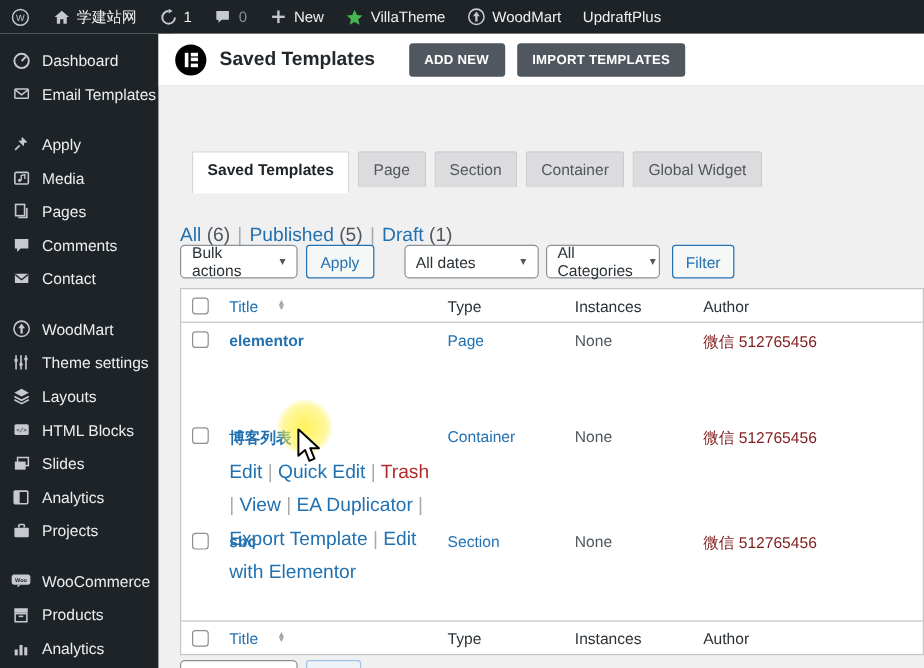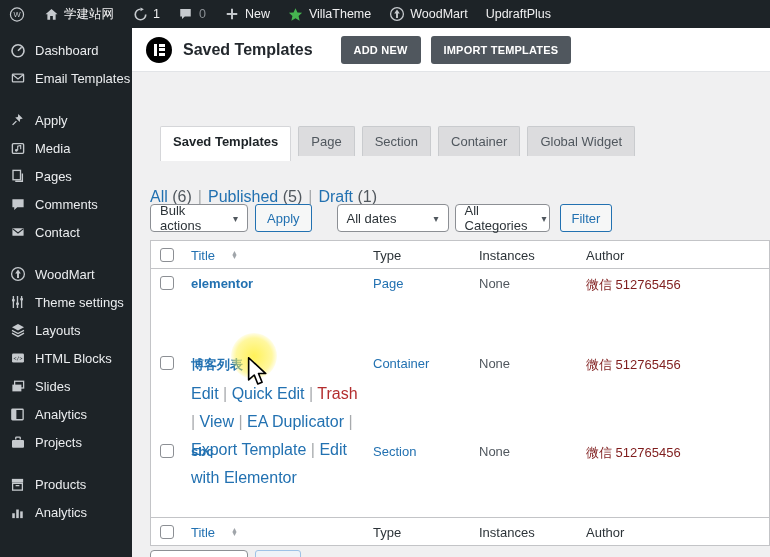--- a/index.html
+++ b/index.html
@@ -307,20 +307,30 @@
         <svg width="16" height="15" viewBox="0 0 20 20">
           <rect x="2" y="6.5" width="16" height="10.5" rx="1.5" fill="#c6cace"></rect>
           <path d="M7,6 V3.8 A1,1 0 0 1 8,2.8 H12 A1,1 0 0 1 13,3.8 V6" fill="none" stroke="#c6cace" stroke-width="1.8"></path>
         </svg>
       </span>
       <span>Projects</span>
     </div>
     <div class="sb-gap"></div>
     <div class="sb-item">
       <span class="sb-icon">
+        <svg width="18" height="14" viewBox="0 0 24 18">
+          <rect x="1" y="1.5" width="22" height="12" rx="3" fill="#c6cace"></rect>
+          <path d="M8,14 L8,17 L11.5,13.5" fill="#c6cace"></path>
+          <text x="12" y="10.5" font-size="6.5" font-weight="bold" fill="#1d2327" text-anchor="middle" font-family="Liberation Sans">Woo</text>
+        </svg>
+      </span>
+      <span>WooCommerce</span>
+    </div>
+    <div class="sb-item">
+      <span class="sb-icon">
         <svg width="15" height="15" viewBox="0 0 20 20">
           <rect x="2.5" y="2.5" width="15" height="5" fill="#c6cace"></rect>
           <rect x="3.5" y="8.5" width="13" height="9" fill="none" stroke="#c6cace" stroke-width="1.7"></rect>
           <path d="M7.5,11.5 H12.5" stroke="#c6cace" stroke-width="1.7"></path>
         </svg>
       </span>
       <span>Products</span>
     </div>
     <div class="sb-item">
       <span class="sb-icon">

